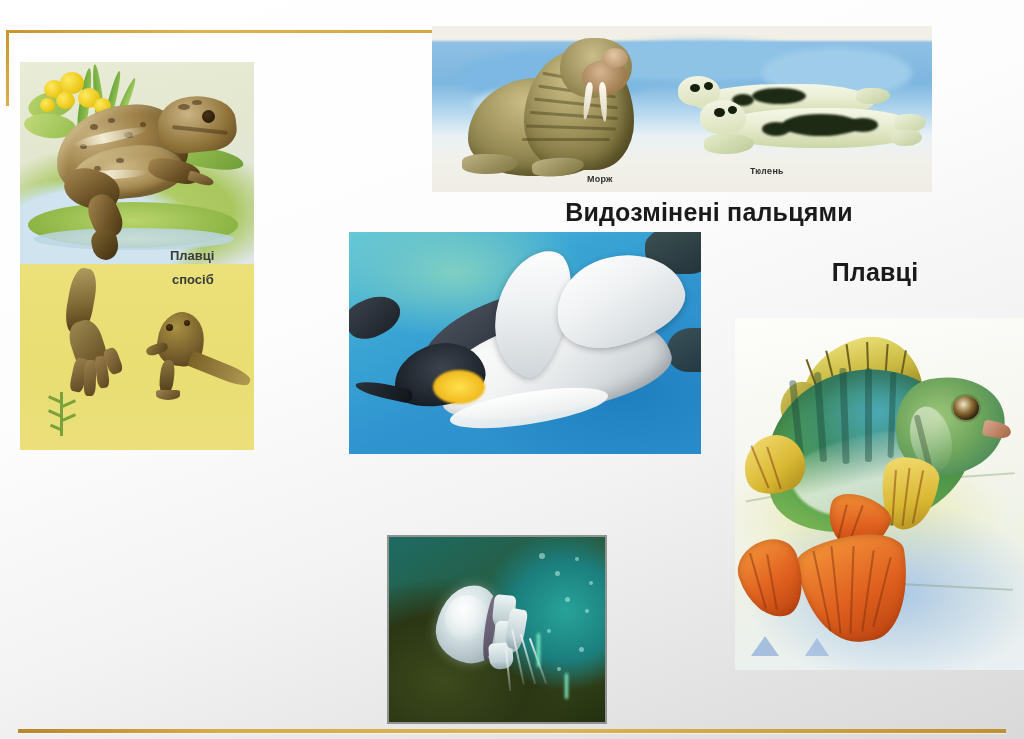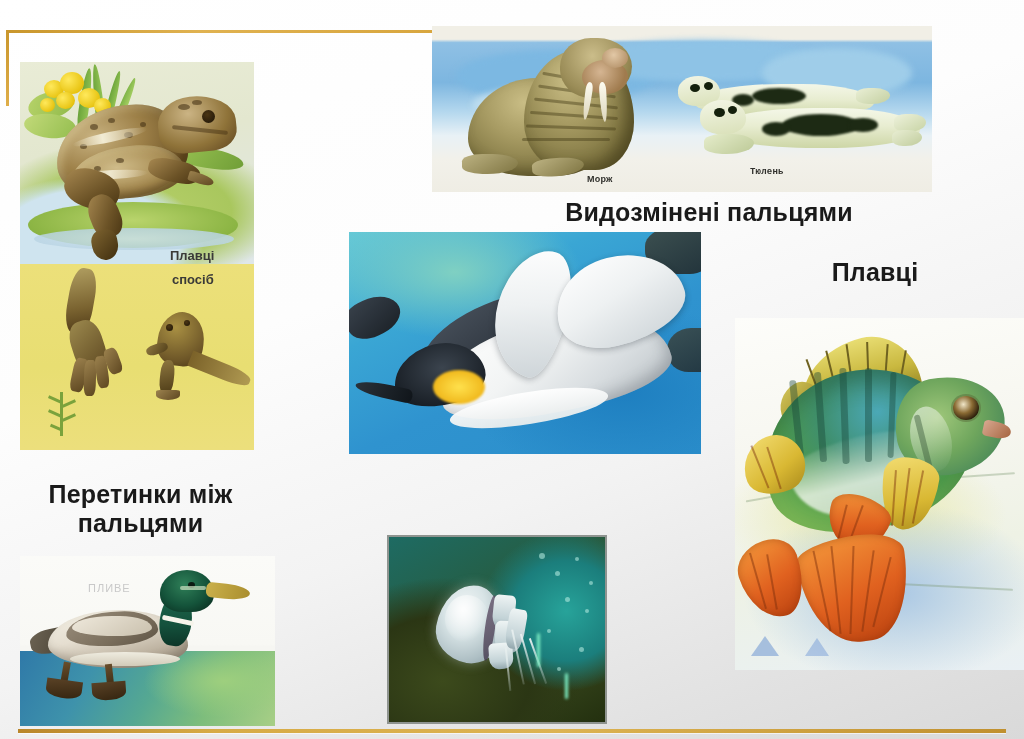--- a/index.html
+++ b/index.html
@@ -434,46 +434,20 @@
     <div class="finray" style="left:36px;top:236px;height:56px;transform:rotate(-10deg);"></div>
 
     <div style="position:absolute;left:16px;top:318px;width:0;height:0;
       border-left:14px solid transparent;border-right:14px solid transparent;
       border-bottom:20px solid rgba(110,150,210,.55);"></div>
     <div style="position:absolute;left:70px;top:320px;width:0;height:0;
       border-left:12px solid transparent;border-right:12px solid transparent;
       border-bottom:18px solid rgba(120,158,215,.5);"></div>
   </div>
 
-  <div class="pic" id="pic-duck">
-    <div id="duck-bg"></div>
-    <div id="duck-water"></div>
-
-    <div class="duck-tail" style="left:10px;top:72px;width:52px;height:24px;transform:rotate(-12deg);"></div>
-    <div class="duck-body" style="left:28px;top:54px;width:140px;height:58px;"></div>
-    <div class="duck-wing" style="left:46px;top:56px;width:92px;height:34px;transform:rotate(-4deg);"></div>
-    <div style="position:absolute;left:52px;top:60px;width:80px;height:20px;
-      background:linear-gradient(150deg,#efe9dc,#c9c0ad);border-radius:50% 40% 45% 55%/60% 60% 40% 40%;"></div>
-    <div class="duck-neck" style="left:140px;top:36px;width:32px;height:54px;transform:rotate(8deg);"></div>
-    <div class="duck-collar" style="left:142px;top:62px;width:32px;height:5px;transform:rotate(12deg);"></div>
-    <div class="duck-head" style="left:140px;top:14px;width:54px;height:42px;"></div>
-    <div class="duck-eye" style="left:168px;top:26px;width:7px;height:6px;"></div>
-    <div style="position:absolute;left:160px;top:30px;width:26px;height:4px;
-      background:#cfe2c2;border-radius:3px;opacity:.7;"></div>
-    <div class="duck-bill" style="left:186px;top:28px;width:44px;height:15px;transform:rotate(6deg);"></div>
-    <div style="position:absolute;left:50px;top:96px;width:110px;height:14px;
-      background:linear-gradient(180deg,#efece0,#d2cbb9);border-radius:50%;"></div>
-
-    <div class="duck-foot" style="left:42px;top:106px;width:7px;height:22px;transform:rotate(10deg);"></div>
-    <div class="duck-web" style="left:26px;top:124px;width:36px;height:18px;transform:rotate(8deg);"></div>
-    <div class="duck-foot" style="left:86px;top:108px;width:7px;height:22px;transform:rotate(-6deg);"></div>
-    <div class="duck-web" style="left:72px;top:126px;width:34px;height:18px;transform:rotate(-4deg);"></div>
-
-    <div class="ghost" style="left:68px;top:26px;">ПЛИВЕ</div>
-  </div>
 
   <div class="pic" id="pic-jelly">
     <div id="jelly-bg"></div>
     <div class="jspeck" style="left:150px;top:16px;width:6px;height:6px;"></div>
     <div class="jspeck" style="left:166px;top:34px;width:5px;height:5px;"></div>
     <div class="jspeck" style="left:186px;top:20px;width:4px;height:4px;"></div>
     <div class="jspeck" style="left:176px;top:60px;width:5px;height:5px;"></div>
     <div class="jspeck" style="left:196px;top:72px;width:4px;height:4px;"></div>
     <div class="jspeck" style="left:158px;top:92px;width:4px;height:4px;"></div>
     <div class="jspeck" style="left:190px;top:110px;width:5px;height:5px;"></div>
@@ -496,15 +470,14 @@
     <div class="jelly-tent" style="left:138px;top:96px;height:52px;transform:rotate(-16deg);"></div>
     <div class="jelly-tent" style="left:148px;top:100px;height:48px;transform:rotate(-20deg);"></div>
     <div class="jelly-tent" style="left:118px;top:110px;height:44px;transform:rotate(-6deg);"></div>
 
     <div class="jglow" style="left:148px;top:96px;width:3px;height:34px;"></div>
     <div class="jglow" style="left:176px;top:136px;width:3px;height:26px;"></div>
   </div>
 
   <div class="caption" id="cap-limbs">Видозмінені пальцями</div>
   <div class="caption" id="cap-fins">Плавці</div>
-  <div class="caption" id="cap-webs">Перетинки між пальцями</div>
 
 </div>
 
 </body></html>

